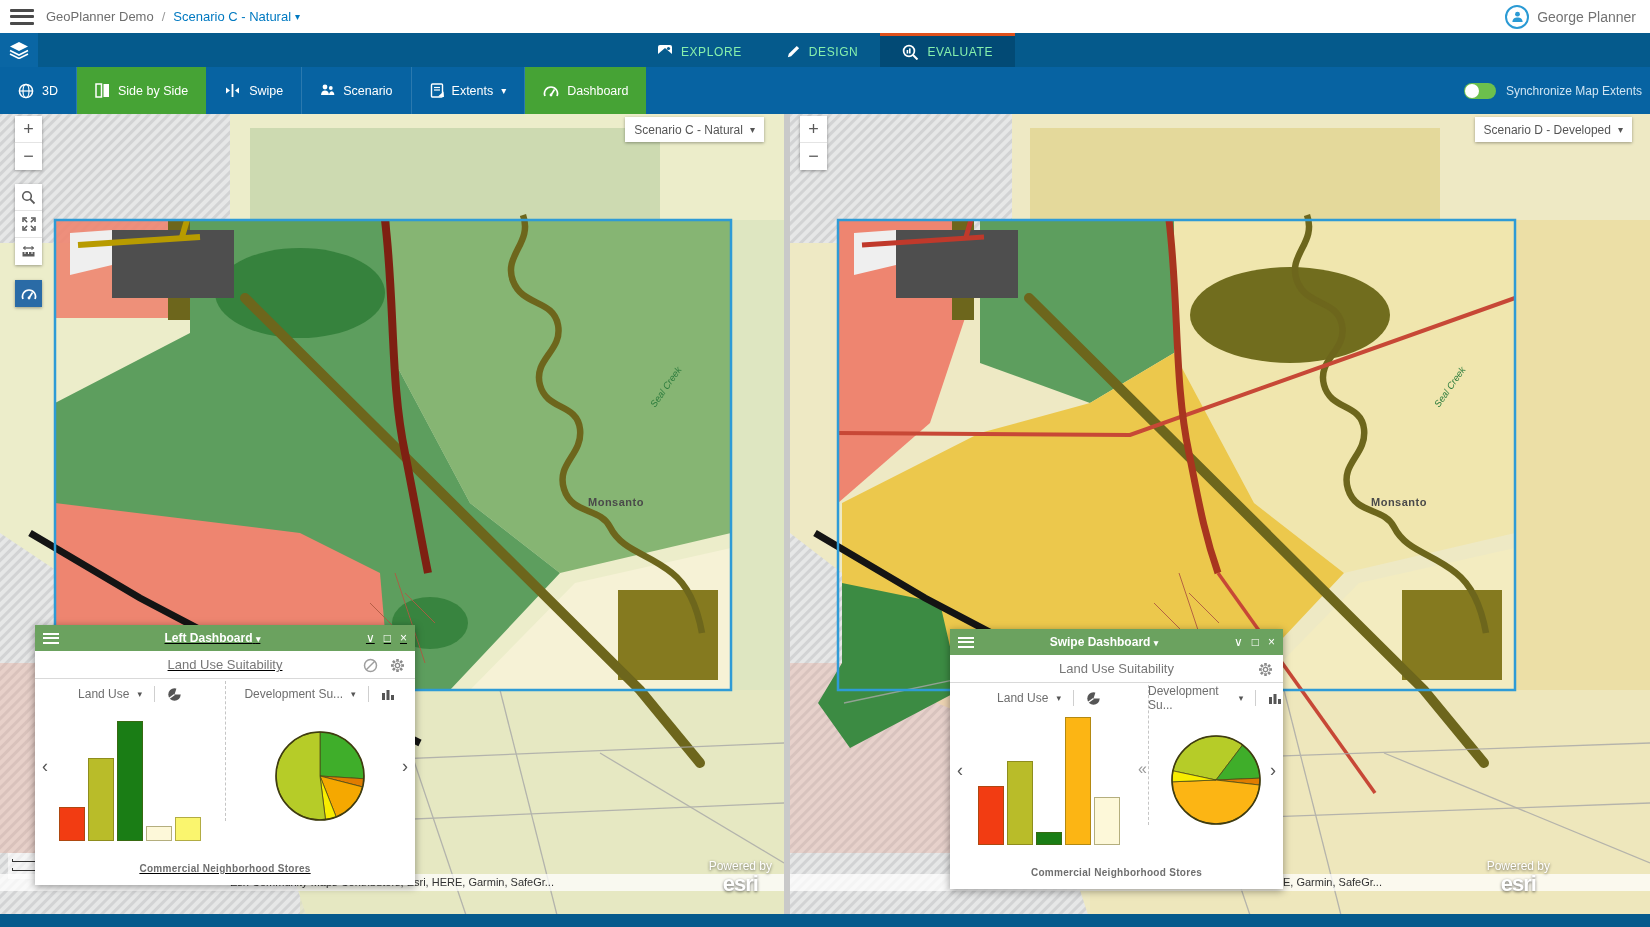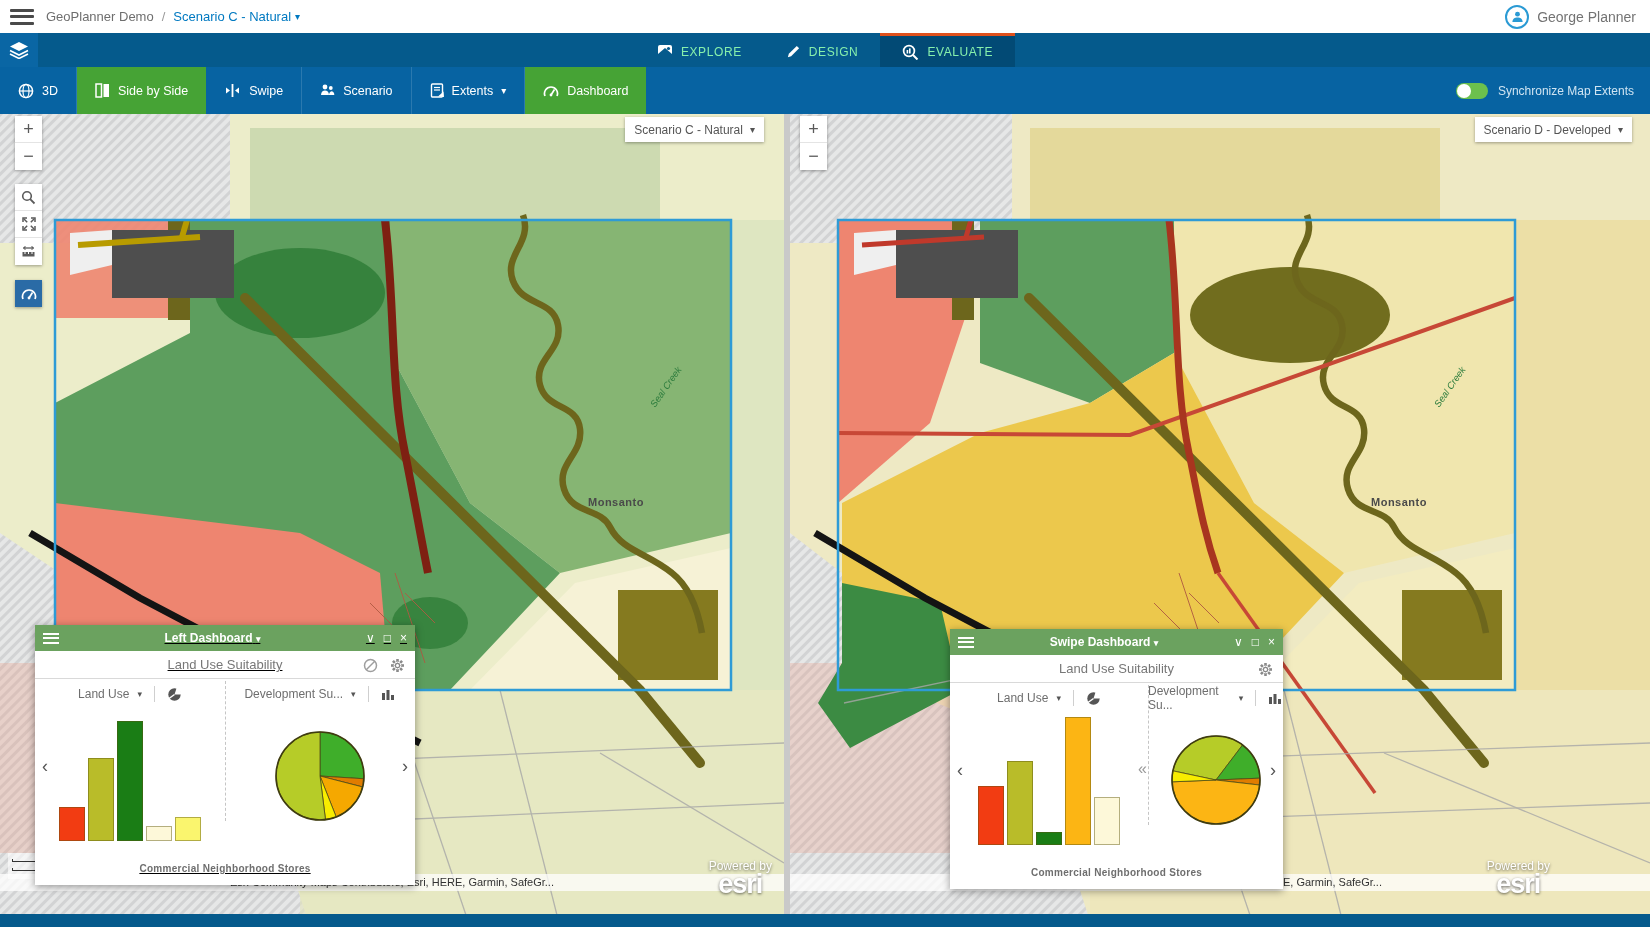--- a/index.html
+++ b/index.html
@@ -31,21 +31,21 @@
     letter-spacing:.6px;cursor:pointer;border-top:3px solid transparent;}
   .nav-tab.active{background:#024a75;border-top:3px solid #e0511c;}
   .nav-spacer{width:38px;}
 
   
   .toolbar{position:absolute;left:0;top:67px;width:1650px;height:47px;background:#0763a2;
     display:flex;align-items:stretch;z-index:30;}
   .tb-btn{display:flex;align-items:center;gap:8px;padding:0 18px;color:#fff;font-size:12.5px;
     cursor:pointer;border-right:1px solid rgba(255,255,255,.14);}
   .tb-btn.green{background:#46a335;border-right:none;}
-  .tb-right{margin-left:auto;display:flex;align-items:center;gap:10px;padding-right:16px;}
+  .tb-right{margin-left:auto;display:flex;align-items:center;gap:10px;padding-right:8px;}
   .toggle{width:32px;height:16px;background:#6cc04d;border-radius:8px;position:relative;cursor:pointer;}
   .toggle .knob{position:absolute;left:1px;top:1px;width:14px;height:14px;background:#fff;border-radius:50%;}
   .sync-label{color:#cfe4f2;font-size:12px;}
 
   
   .map-area{position:absolute;left:0;top:103px;width:1650px;height:824px;}
   .map-panel{position:absolute;top:0;height:824px;overflow:hidden;cursor:grab;}
   .map-left{left:0;width:784px;}
   .map-right{left:790px;width:860px;}
   .map-divider{position:absolute;left:784px;top:0;width:6px;height:824px;background:#c9c9c9;}
@@ -99,21 +99,21 @@
   .car-chev{position:absolute;color:#555;font-size:18px;cursor:pointer;top:45%;z-index:3;}
   .car-chev.l{left:7px;} .car-chev.r{right:7px;}
   .car-chev.mid{color:#9a9a9a;font-size:16px;}
 
   
   .attrib{position:absolute;bottom:36px;left:0;right:0;height:17px;background:rgba(255,255,255,.75);
     font-size:11px;color:#323232;text-align:center;line-height:17px;z-index:4;}
   .esri-logo{position:absolute;bottom:32px;z-index:5;text-align:center;color:#fff;
     text-shadow:0 1px 3px rgba(0,0,0,.6);}
   .esri-logo .powered{font-size:12px;display:block;}
-  .esri-logo .word{font-size:27px;font-weight:bold;letter-spacing:-1px;line-height:22px;display:block;}
+  .esri-logo .word{font-size:22px;font-weight:bold;letter-spacing:-1px;line-height:22px;display:block;}
   .logo-left{right:12px;} .logo-right{right:100px;}
   .scalebar{position:absolute;left:8px;bottom:48px;width:92px;height:26px;
     background:rgba(255,255,255,.6);padding:6px 4px;z-index:4;}
   .scalebar .line{height:3px;border:1px solid #333;border-top:none;position:relative;margin-bottom:6px;}
   .scalebar .line i{position:absolute;top:-3px;left:50%;width:1px;height:5px;background:#333;}
   .bottom-strip{position:absolute;left:0;bottom:0;width:1650px;height:13px;background:#055a8c;z-index:20;}
 
   .icon{display:inline-flex;align-items:center;justify-content:center;}
 </style>
 </head>

